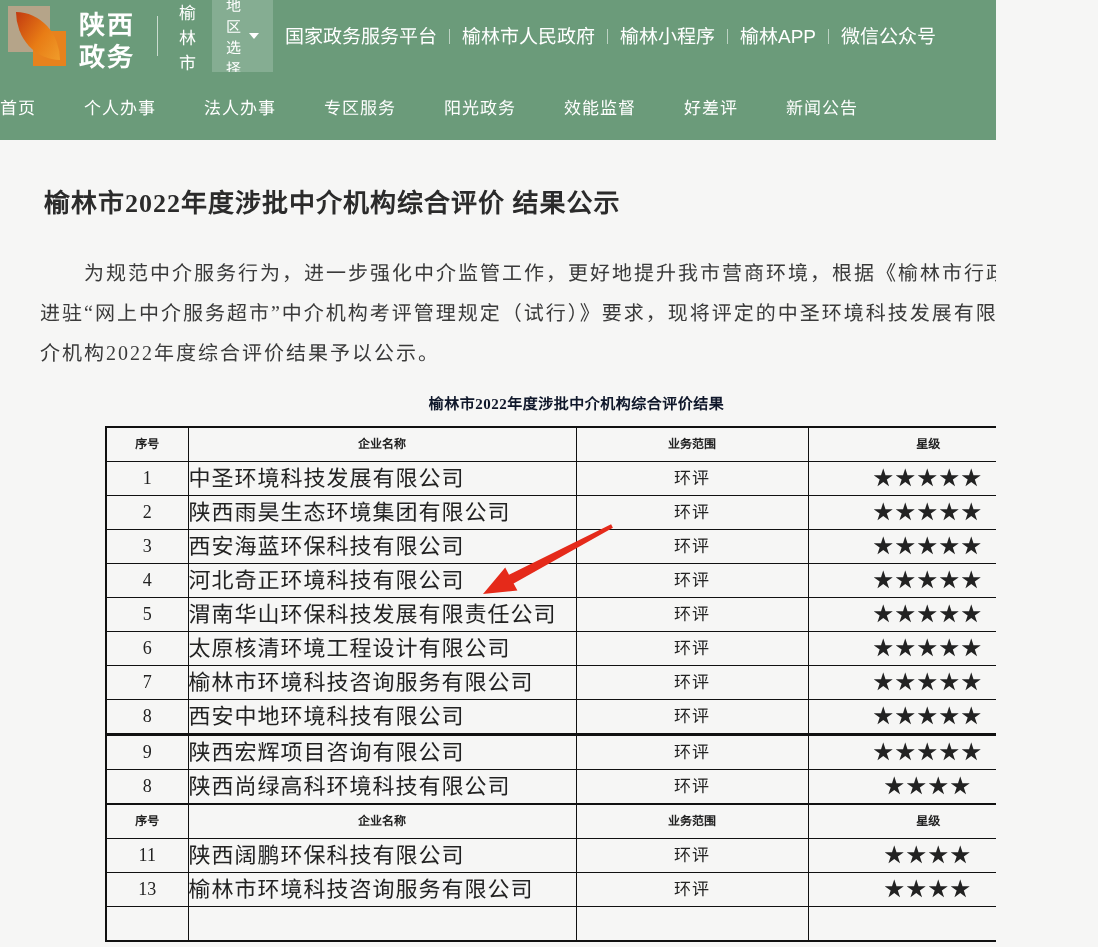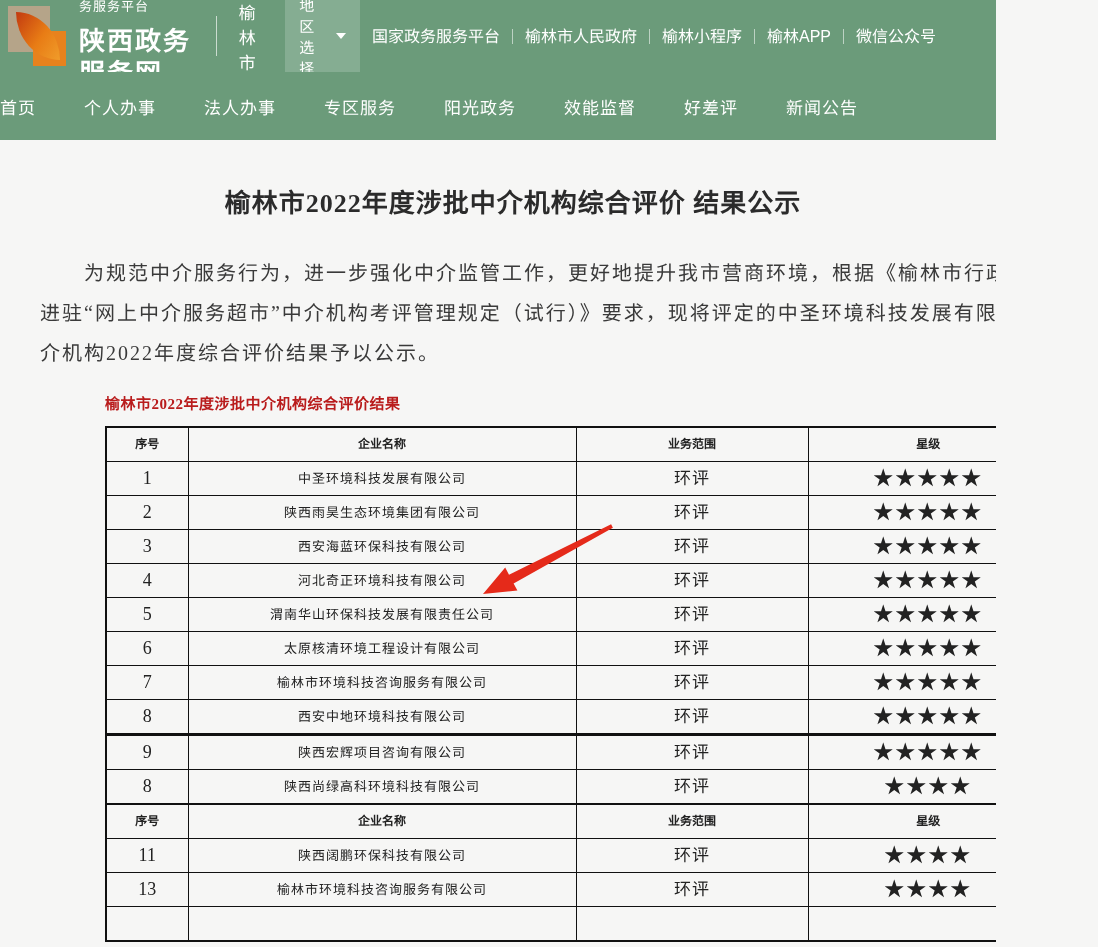--- a/index.html
+++ b/index.html
@@ -27,21 +27,21 @@
   .vdiv{width:1px;height:40px;background:rgba(255,255,255,.65);margin:0 22px 0 20px;}
   .city{color:#fff;font-size:17px;}
   .region-btn{
     margin-left:16px;display:inline-flex;align-items:center;cursor:pointer;
     background:rgba(255,255,255,.18);color:#fff;font-size:15px;
     padding:24px 14px;border-radius:2px;
   }
   .caret{width:0;height:0;border-left:5px solid transparent;border-right:5px solid transparent;
     border-top:6px solid #fff;margin-left:8px;display:inline-block;}
   .top-links{margin-left:auto;margin-right:48px;display:flex;align-items:center;white-space:nowrap;}
-  .hlink{color:#fff;font-size:16px;padding:0 12px;cursor:pointer;
+  .hlink{color:#fff;font-size:19px;padding:0 12px;cursor:pointer;
     border-right:1px solid rgba(255,255,255,.55);line-height:15px;}
   .hlink:last-child{border-right:none;}
   .register{position:absolute;left:1075px;top:29px;color:#fff;font-size:15px;
     font-weight:bold;white-space:nowrap;cursor:pointer;}
 
   
   .navbar{
     height:68px;background:#6b9b7a;display:flex;align-items:center;
     gap:48px;position:relative;z-index:2;
   }
@@ -53,43 +53,43 @@
     font-family:"Liberation Sans","DejaVu Sans",sans-serif;
   }
   .search-input::placeholder{color:#8c8c8c;}
 
   
   .content{
     position:relative;
     font-family:"Liberation Serif","DejaVu Serif",serif;color:#2e2e2e;
   }
   .doc-title{
-    margin:0;padding:42px 14px 0 44px;text-align:center;
+    margin:0;padding:42px 14px 0 44px;
     font-size:26px;font-weight:600;letter-spacing:1px;color:#2b2b2b;
   }
   .para{margin:34px 0 0 40px;overflow:hidden;}
   .para-line{
     white-space:pre;font-size:20px;letter-spacing:2px;line-height:40px;color:#3a3a3a;
   }
   .table-caption{
-    margin:19px 0 0 105px;width:943px;text-align:left;
-    font-size:15px;font-weight:bold;color:#b91c1c;letter-spacing:0.5px;
+    margin:19px 0 0 105px;width:943px;text-align:center;
+    font-size:15px;font-weight:bold;color:#0f172a;letter-spacing:0.5px;
   }
   table.result{
     margin:13px 0 0 105px;border-collapse:collapse;table-layout:fixed;
     width:943px;border:2px solid #111;
   }
   table.result td,table.result th{
     border:1.4px solid #111;height:33px;line-height:33px;padding:0;
     font-weight:normal;color:#222;overflow:hidden;white-space:nowrap;
   }
   tr.head-row th{font-size:12px;font-weight:bold;text-align:center;
     border-top-width:2.4px;border-bottom-width:1.8px;}
   td.c-no{text-align:center;font-size:18px;}
-  td.c-name{text-align:center;padding-left:13px;font-size:13px;letter-spacing:1px;}
+  td.c-name{text-align:left;padding-left:13px;font-size:22px;letter-spacing:1px;}
   td.c-scope{text-align:center;font-size:17px;letter-spacing:1px;}
   td.c-stars{text-align:center;font-size:20px;font-weight:bold;letter-spacing:2px;color:#000;}
   tr.thick-top td{border-top-width:3px;}
 
   
   .arrow-svg{position:absolute;left:0;top:0;width:1098px;height:947px;
     pointer-events:none;z-index:5;}
 </style>
 </head>
 <body>

